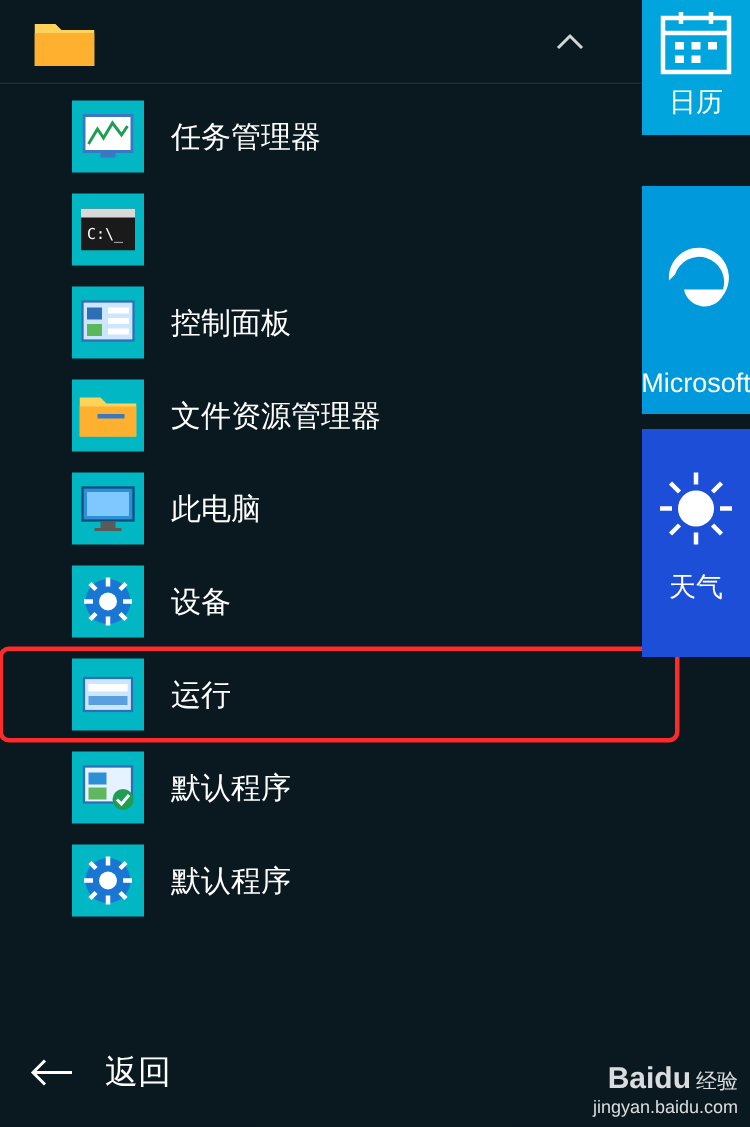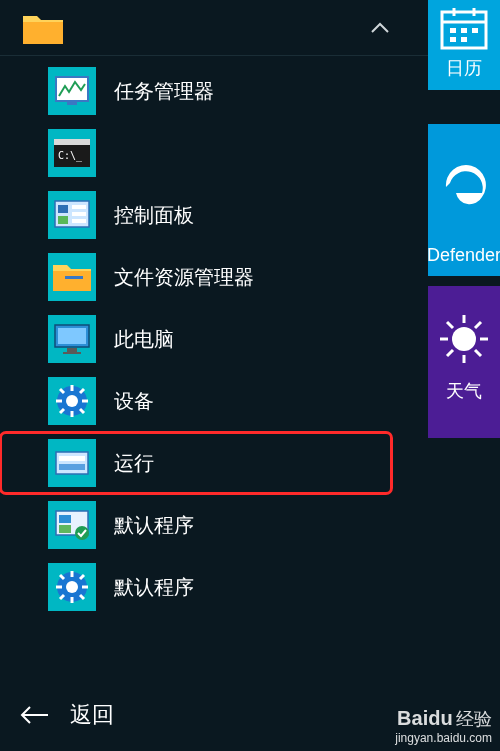--- a/index.html
+++ b/index.html
@@ -42,21 +42,21 @@
   }
   .item .icon-box {
     width: 48px; height: 48px;
     background: #00b7c3;
     margin-right: 18px;
     display: flex; align-items: center; justify-content: center;
   }
   .item.highlight {
     outline: 3px solid #ff2a2a;
     outline-offset: -2px;
-    width: 392px;
+    width: 452px;
     border-radius: 6px;
     text-align: center;
   }
   .back-row {
     position: absolute; bottom: 8px; left: 0;
     display: flex; align-items: center;
     height: 56px; padding-left: 20px;
     color: #ffffff; font-size: 22px;
     width: 300px;
   }
@@ -70,31 +70,31 @@
     width: 72px;
     background: #00a5de;
     color: #fff;
     display: flex; flex-direction: column;
     align-items: center; justify-content: flex-end;
     padding-bottom: 10px;
     font-size: 18px;
   }
   .tile.calendar { top: 0; height: 90px; background: #00a5de; }
   .tile.edge { top: 124px; height: 152px; background: #0099db; }
-  .tile.weather { top: 286px; height: 152px; background: #4c1d95; justify-content: center; }
+  .tile.weather { top: 286px; height: 152px; background: #1d4ed8; justify-content: center; }
   .tile .tile-icon { flex: 1; display: flex; align-items: center; justify-content: center; width: 100%; }
   .tile.weather .label { margin-top: 12px; }
   .watermark {
     position: absolute; right: 8px; bottom: 6px;
     color: rgba(255,255,255,0.85);
     font-size: 12px; text-align: right;
     line-height: 1.2;
   }
   .watermark .big { font-size: 20px; font-weight: bold; }
-  .watermark .cn { font-size: 18px; margin-top: 24px; }
+  .watermark .cn { font-size: 14px; margin-top: 24px; }
   svg { display: block; }
 </style>
 </head>
 <body>
 
 <div class="startmenu">
 
   <div class="folder-header">
     <span class="folder-icon">
       <svg width="40" height="32" viewBox="0 0 40 32">
@@ -263,21 +263,21 @@
     </span>
     <span class="label">日历</span>
   </div>
 
   <div class="tile edge">
     <span class="tile-icon">
       <svg width="56" height="56" viewBox="0 0 56 56">
           <path d="M10 30 a20 20 0 1 1 36 10 a14 14 0 0 1 -26 -4 h26 a16 16 0 0 0 -32 -10 z" fill="#fff"></path>
         </svg>
     </span>
-    <span class="label">Defender</span>
+    <span class="label">Microsoft</span>
   </div>
 
   <div class="tile weather">
     <span>
       <svg width="56" height="56" viewBox="0 0 56 56">
           <circle cx="28" cy="28" r="12" fill="#fff"></circle>
           <g stroke="#fff" stroke-width="3">
             <line x1="28" y1="4" x2="28" y2="12"></line>
             <line x1="28" y1="44" x2="28" y2="52"></line>
             <line x1="4" y1="28" x2="12" y2="28"></line>

